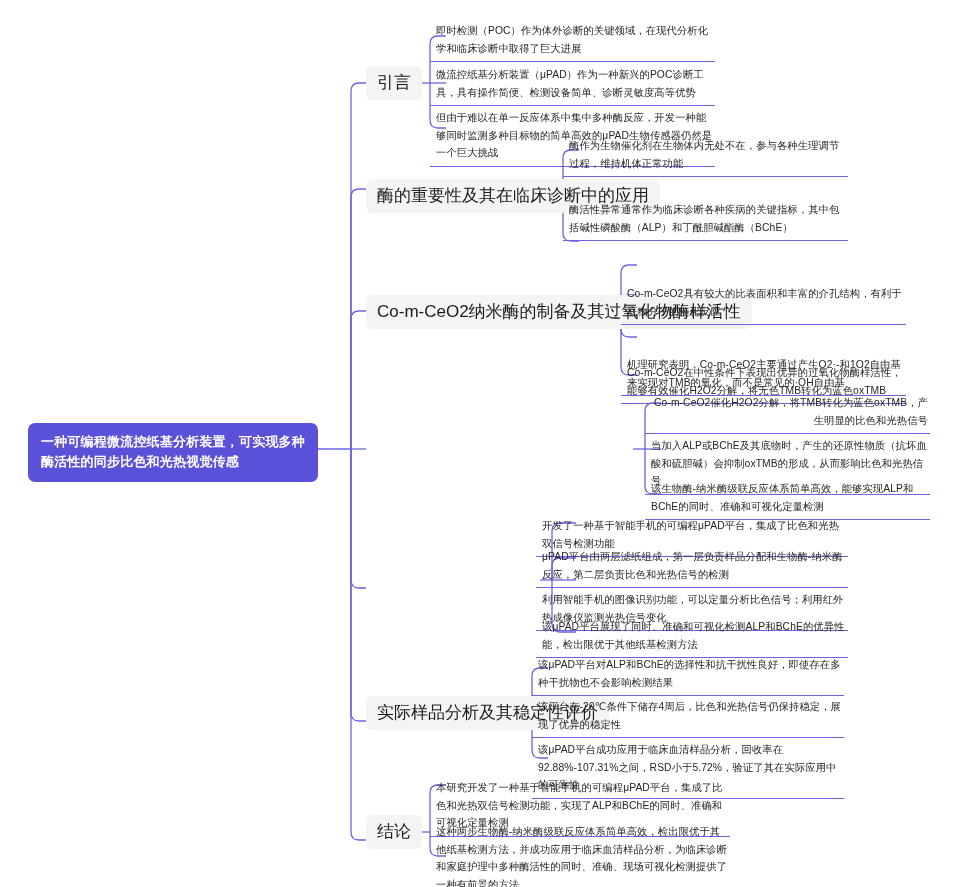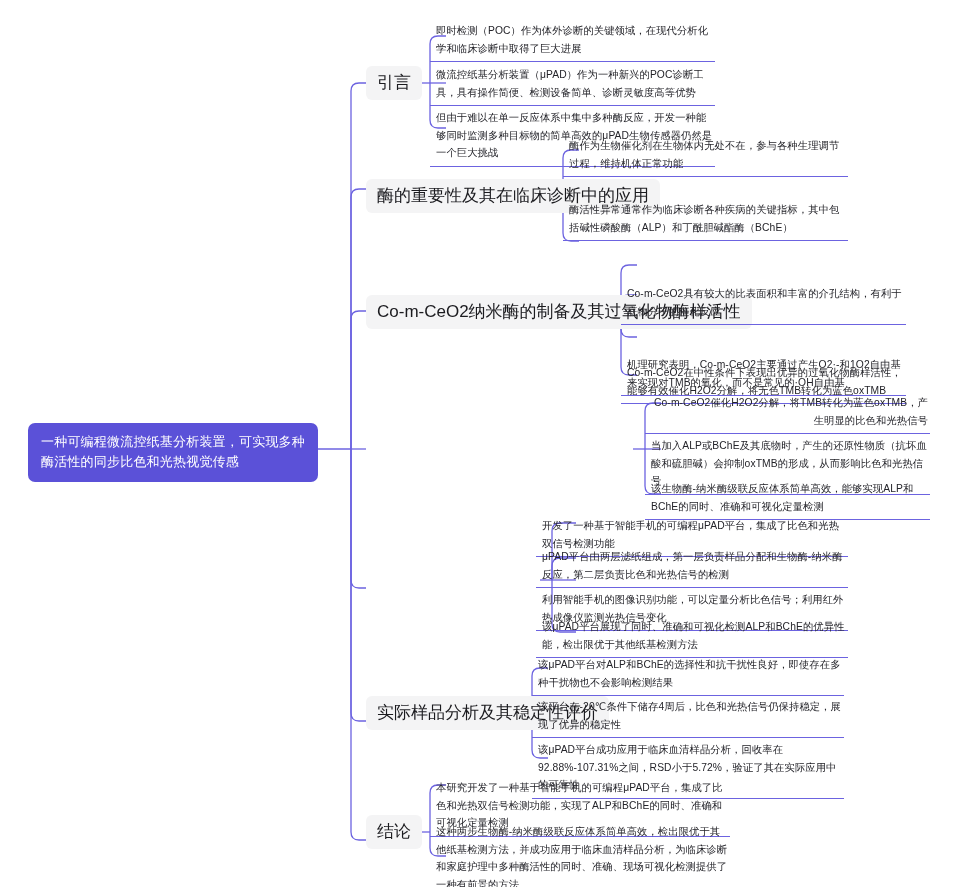--- a/index.html
+++ b/index.html
@@ -31,21 +31,21 @@
     position:absolute;
     left:28px;
     top:423px;
     width:290px;
     box-sizing:border-box;
     background:#5B51D8;
     color:#ffffff;
     border-radius:7px;
     padding:9px 13px 10px 13px;
     font-size:13px;
-    font-weight:400;
+    font-weight:700;
     line-height:1.55;
     letter-spacing:.2px;
   }
   
   .branch-label{
     position:absolute;
     background:#F4F4F5;
     border-radius:6px;
     padding:5px 11px;
     font-size:17px;

